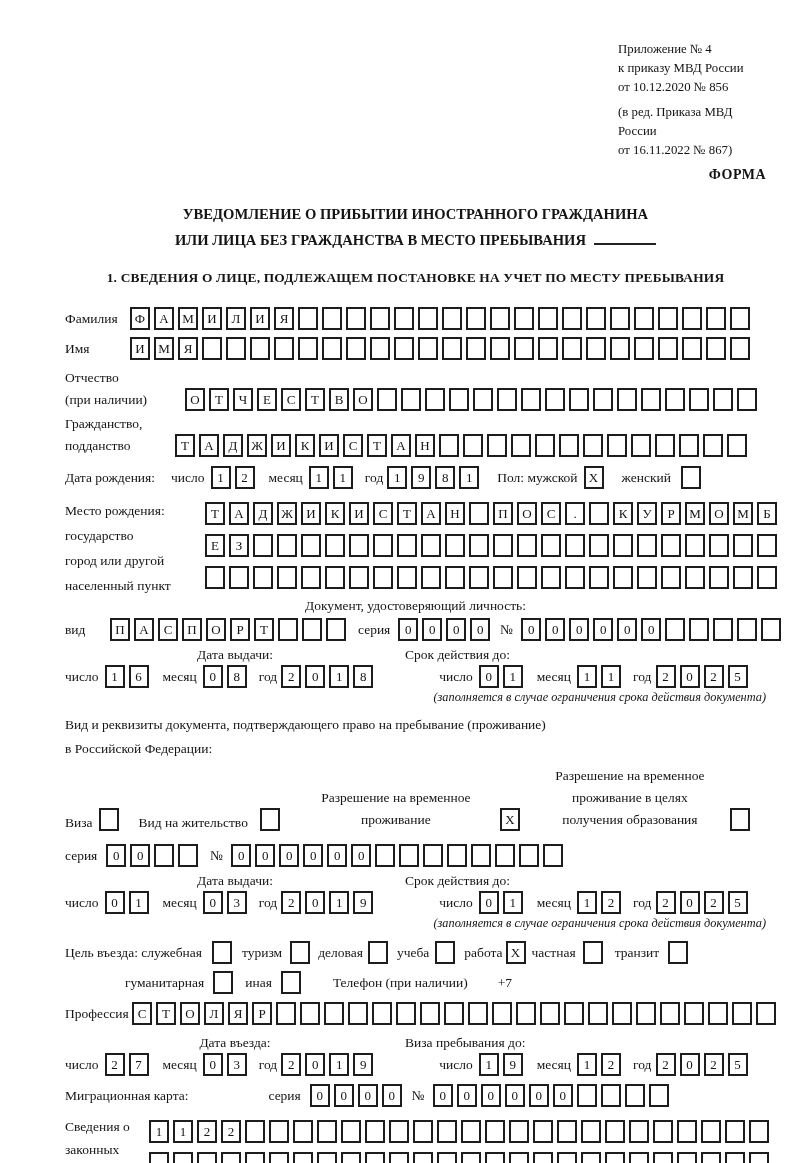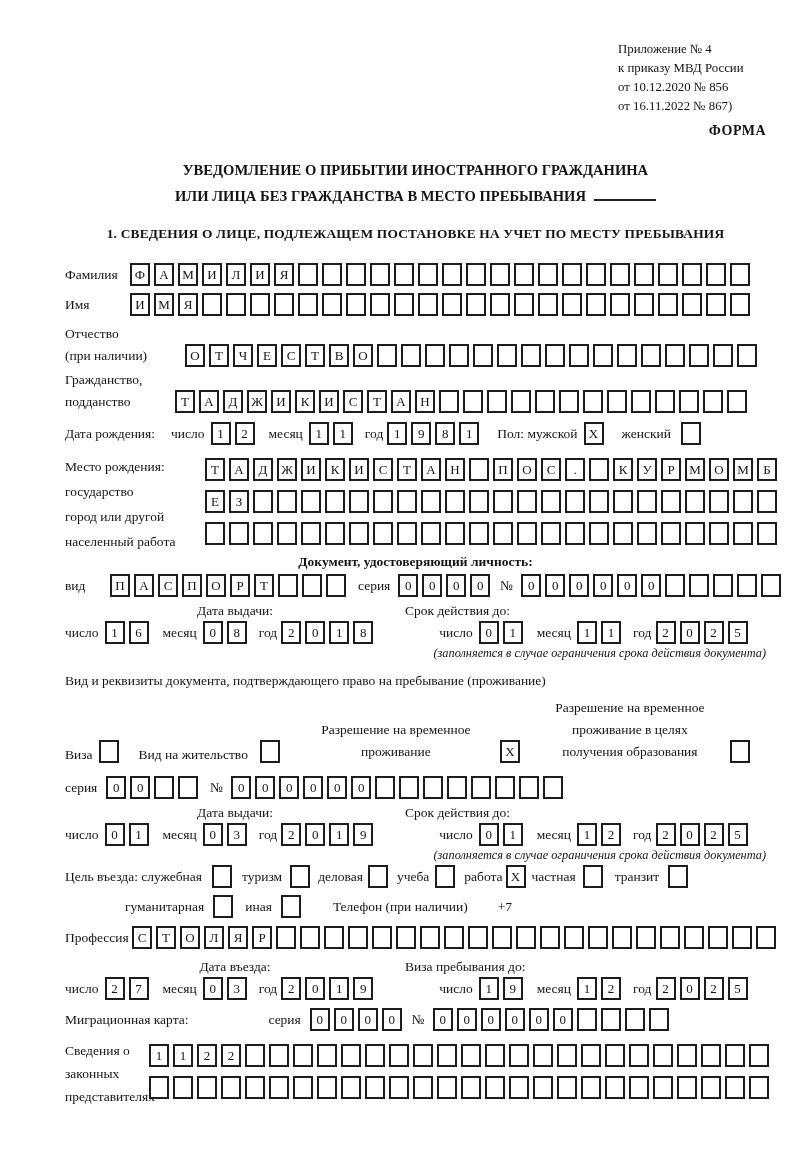--- a/index.html
+++ b/index.html
@@ -18,40 +18,41 @@
   .sec-heading { text-align: center; font-weight: bold; font-size: 13.4px; margin-top: 17px; letter-spacing: .2px; }
   .frow { display: flex; align-items: flex-end; }
   .flabel { flex: none; line-height: 22px; }
   .boxes { display: inline-block; white-space: nowrap; }
   .cell {
     display: inline-block; width: 20px; height: 23px; border: 2px solid #1d1d1d;
     margin-right: 4px; text-align: center; font-size: 13px; line-height: 19px;
     vertical-align: top; background: #fff;
   }
   .boxcol .boxes { display: block; margin-bottom: 9px; }
-  .bold { font-weight: bold; }
+  .bold { font-weight: normal; }
   .centered { text-align: center; }
   .dhead { display: flex; margin-top: 6px; }
   .dhead .l { flex: none; width: 340px; text-align: center; }
   .dhead .r { flex: none; width: 350px; text-align: left; }
   .drow { display: flex; align-items: center; margin-top: 2px; }
   .drow .w { margin-right: 6px; }
   .note-right { text-align: right; font-size: 12.3px; margin-top: 2px; font-style: italic; }
   .vtext { text-align: center; line-height: 22px; }
   .inlbl { flex: none; }
 </style>
 </head>
 <body>
 
 <div class="page">
 
   <div class="ref">
     <div>Приложение № 4</div>
     <div>к приказу МВД России</div>
     <div>от 10.12.2020 № 856</div>
+    <div class="gap">(в ред. Приказа МВД России</div>
     <div>от 16.11.2022 № 867)</div>
   </div>
 
   <div class="forma">ФОРМА</div>
 
   <div class="title">
     <div>УВЕДОМЛЕНИЕ О ПРИБЫТИИ ИНОСТРАННОГО ГРАЖДАНИНА</div>
     <div>
       <span>ИЛИ ЛИЦА БЕЗ ГРАЖДАНСТВА В МЕСТО ПРЕБЫВАНИЯ</span><span class="u"></span>
     </div>
@@ -97,21 +98,21 @@
     <span class="boxes"><span class="cell">X</span></span>
     <span class="inlbl" style="margin-left:14px;margin-right:10px">женский</span>
     <span class="boxes"><span class="cell"></span></span>
   </div>
 
   <div class="frow" style="margin-top:9px">
     <div class="flabel" style="width:140px;line-height:25px">
       <div>Место рождения:</div>
       <div>государство</div>
       <div>город или другой</div>
-      <div>населенный работа</div>
+      <div>населенный пункт</div>
     </div>
     <div class="boxcol">
       <span class="boxes"><span class="cell">Т</span><span class="cell">А</span><span class="cell">Д</span><span class="cell">Ж</span><span class="cell">И</span><span class="cell">К</span><span class="cell">И</span><span class="cell">С</span><span class="cell">Т</span><span class="cell">А</span><span class="cell">Н</span><span class="cell"></span><span class="cell">П</span><span class="cell">О</span><span class="cell">С</span><span class="cell">.</span><span class="cell"></span><span class="cell">К</span><span class="cell">У</span><span class="cell">Р</span><span class="cell">М</span><span class="cell">О</span><span class="cell">М</span><span class="cell">Б</span></span>
       <span class="boxes"><span class="cell">Е</span><span class="cell">З</span><span class="cell"></span><span class="cell"></span><span class="cell"></span><span class="cell"></span><span class="cell"></span><span class="cell"></span><span class="cell"></span><span class="cell"></span><span class="cell"></span><span class="cell"></span><span class="cell"></span><span class="cell"></span><span class="cell"></span><span class="cell"></span><span class="cell"></span><span class="cell"></span><span class="cell"></span><span class="cell"></span><span class="cell"></span><span class="cell"></span><span class="cell"></span><span class="cell"></span></span>
       <span class="boxes"><span class="cell"></span><span class="cell"></span><span class="cell"></span><span class="cell"></span><span class="cell"></span><span class="cell"></span><span class="cell"></span><span class="cell"></span><span class="cell"></span><span class="cell"></span><span class="cell"></span><span class="cell"></span><span class="cell"></span><span class="cell"></span><span class="cell"></span><span class="cell"></span><span class="cell"></span><span class="cell"></span><span class="cell"></span><span class="cell"></span><span class="cell"></span><span class="cell"></span><span class="cell"></span><span class="cell"></span></span>
     </div>
   </div>
 
   <div class="centered bold" style="margin-top:0px">Документ, удостоверяющий личность:</div>
 
@@ -139,20 +140,21 @@
     <span class="boxes" style="margin-right:10px"><span class="cell">0</span><span class="cell">1</span></span>
     <span class="inlbl w">месяц</span>
     <span class="boxes" style="margin-right:8px"><span class="cell">1</span><span class="cell">1</span></span>
     <span class="inlbl" style="margin-right:4px">год</span>
     <span class="boxes"><span class="cell">2</span><span class="cell">0</span><span class="cell">2</span><span class="cell">5</span></span>
   </div>
   <div class="note-right">(заполняется в случае ограничения срока действия документа)</div>
 
   <div style="margin-top:8px;line-height:24px">
     <div>Вид и реквизиты документа, подтверждающего право на пребывание (проживание)</div>
+    <div>в Российской Федерации:</div>
   </div>
 
   <div class="frow" style="margin-top:4px">
     <span class="inlbl" style="margin-right:6px">Виза</span>
     <span class="boxes"><span class="cell"></span></span>
     <span class="inlbl" style="margin-left:16px;margin-right:12px">Вид на жительство</span>
     <span class="boxes"><span class="cell"></span></span>
     <div class="vtext" style="margin-left:18px;width:188px">
       <div>Разрешение на временное</div>
       <div>проживание</div>
@@ -186,21 +188,21 @@
     <span class="boxes"><span class="cell">2</span><span class="cell">0</span><span class="cell">1</span><span class="cell">9</span></span>
     <span class="inlbl w" style="margin-left:62px">число</span>
     <span class="boxes" style="margin-right:10px"><span class="cell">0</span><span class="cell">1</span></span>
     <span class="inlbl w">месяц</span>
     <span class="boxes" style="margin-right:8px"><span class="cell">1</span><span class="cell">2</span></span>
     <span class="inlbl" style="margin-right:4px">год</span>
     <span class="boxes"><span class="cell">2</span><span class="cell">0</span><span class="cell">2</span><span class="cell">5</span></span>
   </div>
   <div class="note-right">(заполняется в случае ограничения срока действия документа)</div>
 
-  <div class="drow" style="margin-top:2px">
+  <div class="drow" style="margin-top:10px">
     <span class="inlbl" style="margin-right:10px">Цель въезда: служебная</span>
     <span class="boxes"><span class="cell"></span></span>
     <span class="inlbl" style="margin-left:6px;margin-right:8px">туризм</span>
     <span class="boxes"><span class="cell"></span></span>
     <span class="inlbl" style="margin-left:4px;margin-right:5px">деловая</span>
     <span class="boxes"><span class="cell"></span></span>
     <span class="inlbl" style="margin-left:5px;margin-right:6px">учеба</span>
     <span class="boxes"><span class="cell"></span></span>
     <span class="inlbl" style="margin-left:5px;margin-right:3px">работа</span>
     <span class="boxes"><span class="cell">X</span></span>

